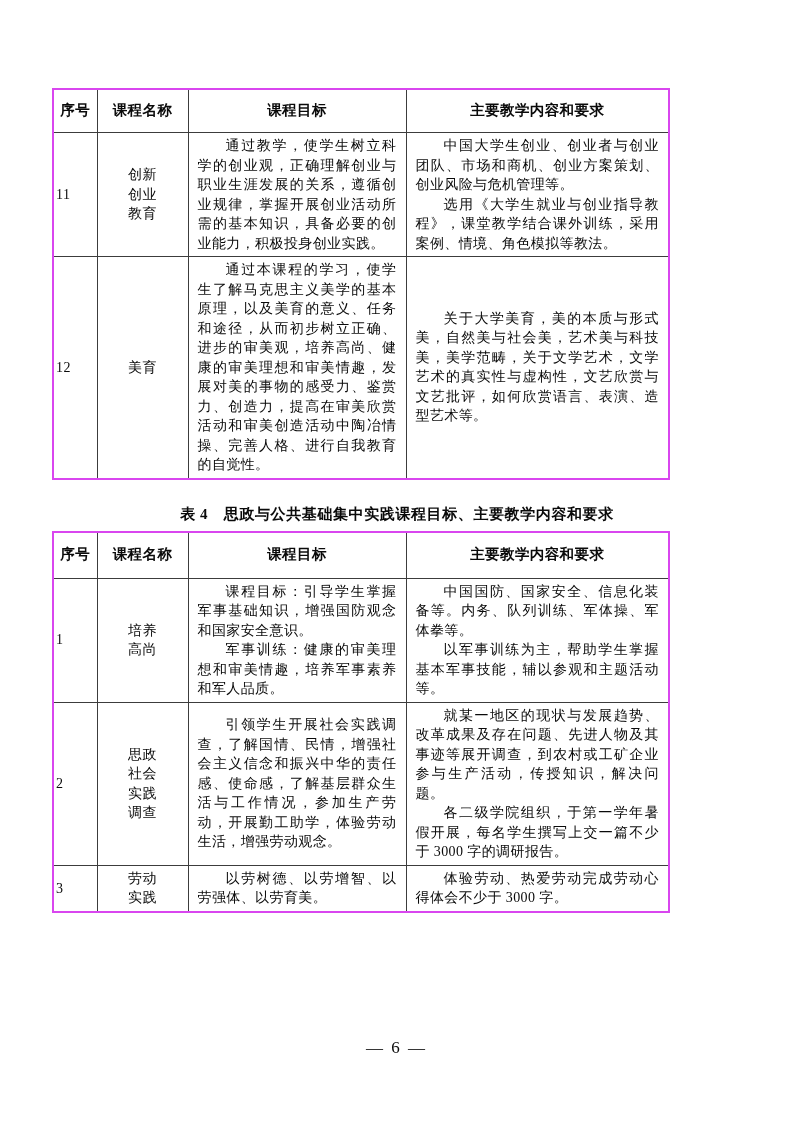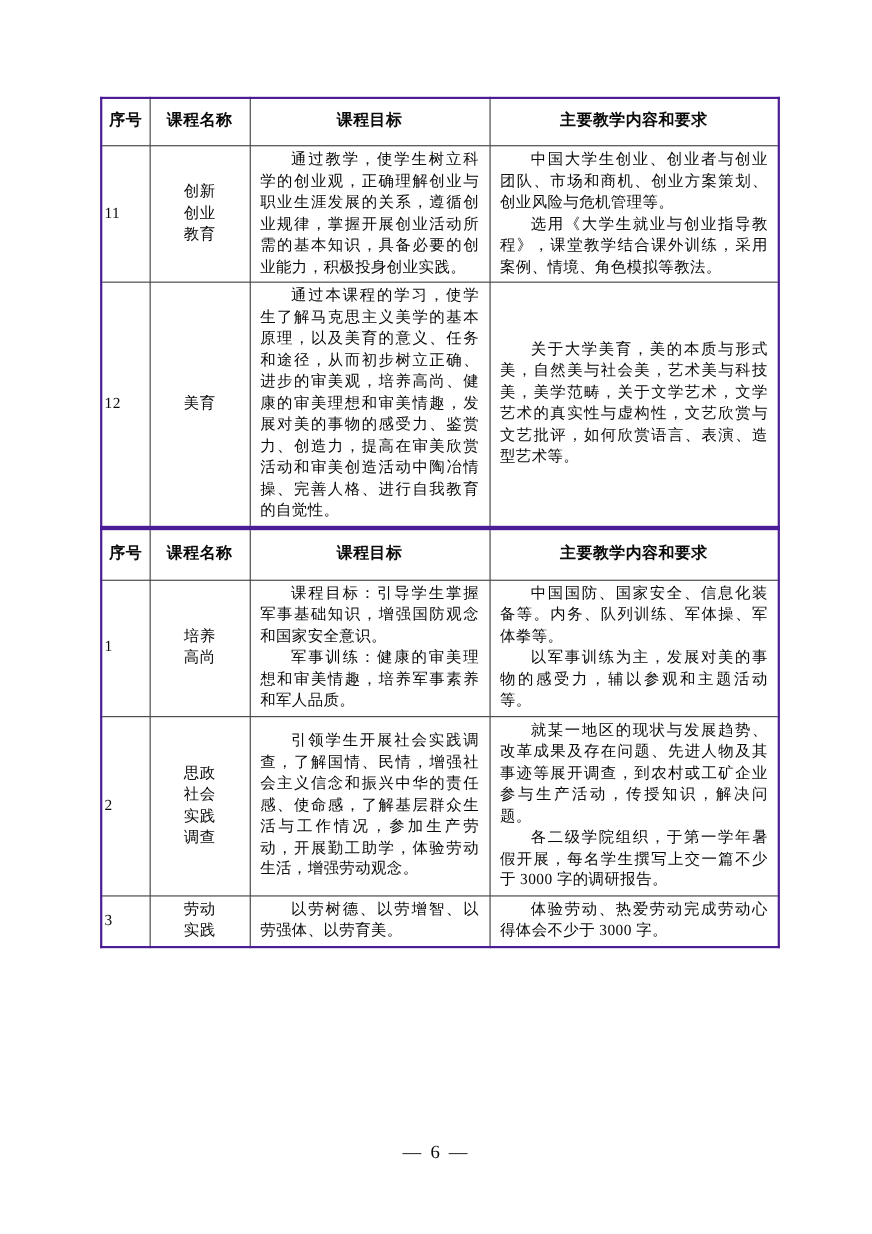--- a/index.html
+++ b/index.html
@@ -8,22 +8,22 @@
     width:793px; height:1122px;
     background:#ffffff;
     color:#0a0a0a;
     font-family:"Liberation Serif","DejaVu Serif",serif;
     overflow:hidden;
   }
   table.doc {
     border-collapse:collapse;
     table-layout:fixed;
     width:616px;
-    margin-left:91px;
-    border:2px solid #4c1d95;
+    margin-left:52px;
+    border:2px solid #d946ef;
   }
   #table1 { margin-top:88px; }
   table.doc th, table.doc td {
     border:1px solid #3c3c3c;
     vertical-align:middle;
     font-size:14px;
     line-height:19.5px;
     letter-spacing:0.4px;
     overflow:hidden;
   }
@@ -95,20 +95,21 @@
       <td class="cell-text">
         <p>通过本课程的学习，使学生了解马克思主义美学的基本原理，以及美育的意义、任务和途径，从而初步树立正确、进步的审美观，培养高尚、健康的审美理想和审美情趣，发展对美的事物的感受力、鉴赏力、创造力，提高在审美欣赏活动和审美创造活动中陶冶情操、完善人格、进行自我教育的自觉性。</p>
       </td>
       <td class="cell-text">
         <p>关于大学美育，美的本质与形式美，自然美与社会美，艺术美与科技美，美学范畴，关于文学艺术，文学艺术的真实性与虚构性，文艺欣赏与文艺批评，如何欣赏语言、表演、造型艺术等。</p>
       </td>
     </tr>
   </tbody>
     </table>
 
+  <div class="table-caption">表 4　思政与公共基础集中实践课程目标、主要教学内容和要求</div>
 
   <table class="doc" id="table2">
     <colgroup>
       <col class="col-no">
         <col class="col-name">
         <col class="col-goal">
         <col class="col-main">
     </colgroup>
     <tbody>
         <tr>
@@ -119,21 +120,21 @@
     </tr>
     <tr style="height:117px;">
       <td class="cell-num">1</td>
       <td class="cell-name">培养高尚</td>
       <td class="cell-text">
         <p>课程目标：引导学生掌握军事基础知识，增强国防观念和国家安全意识。</p>
         <p>军事训练：健康的审美理想和审美情趣，培养军事素养和军人品质。</p>
       </td>
       <td class="cell-text">
         <p>中国国防、国家安全、信息化装备等。内务、队列训练、军体操、军体拳等。</p>
-        <p>以军事训练为主，发展对美的事物的感受力，辅以参观和主题活动等。</p>
+        <p>以军事训练为主，帮助学生掌握基本军事技能，辅以参观和主题活动等。</p>
       </td>
     </tr>
     <tr style="height:150px;">
       <td class="cell-num">2</td>
       <td class="cell-name">思政社会实践调查</td>
       <td class="cell-text">
         <p>引领学生开展社会实践调查，了解国情、民情，增强社会主义信念和振兴中华的责任感、使命感，了解基层群众生活与工作情况，参加生产劳动，开展勤工助学，体验劳动生活，增强劳动观念。</p>
       </td>
       <td class="cell-text">
         <p>就某一地区的现状与发展趋势、改革成果及存在问题、先进人物及其事迹等展开调查，到农村或工矿企业参与生产活动，传授知识，解决问题。</p>

